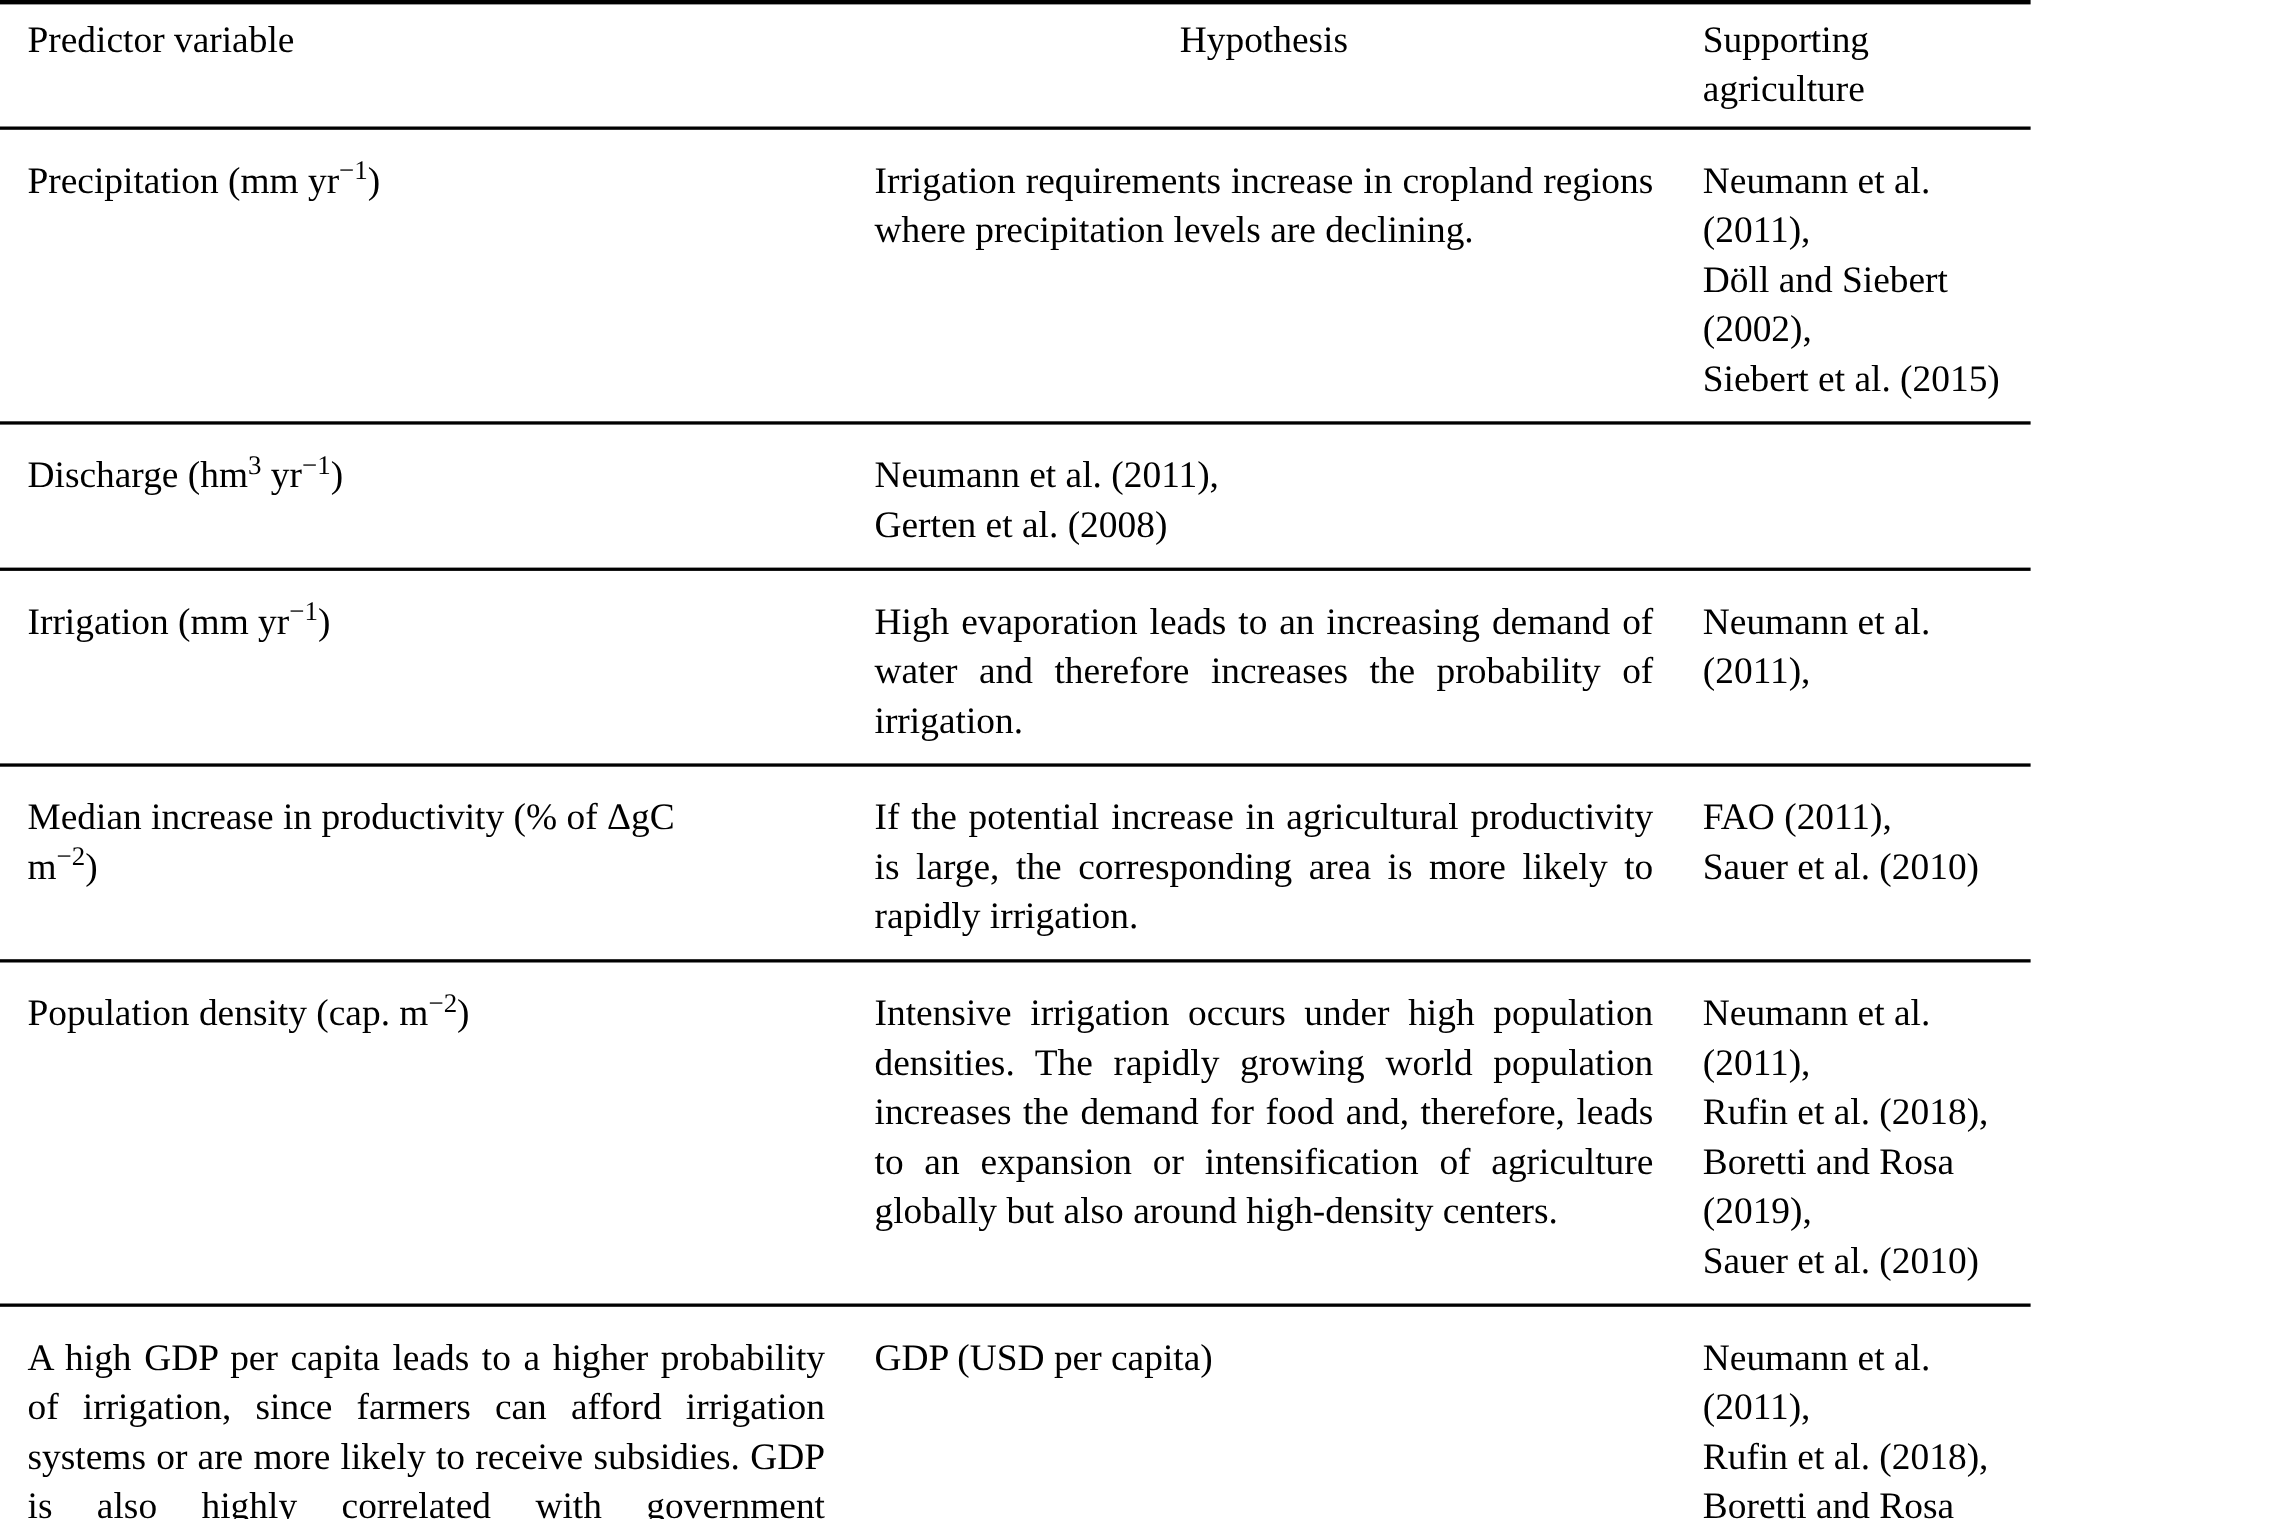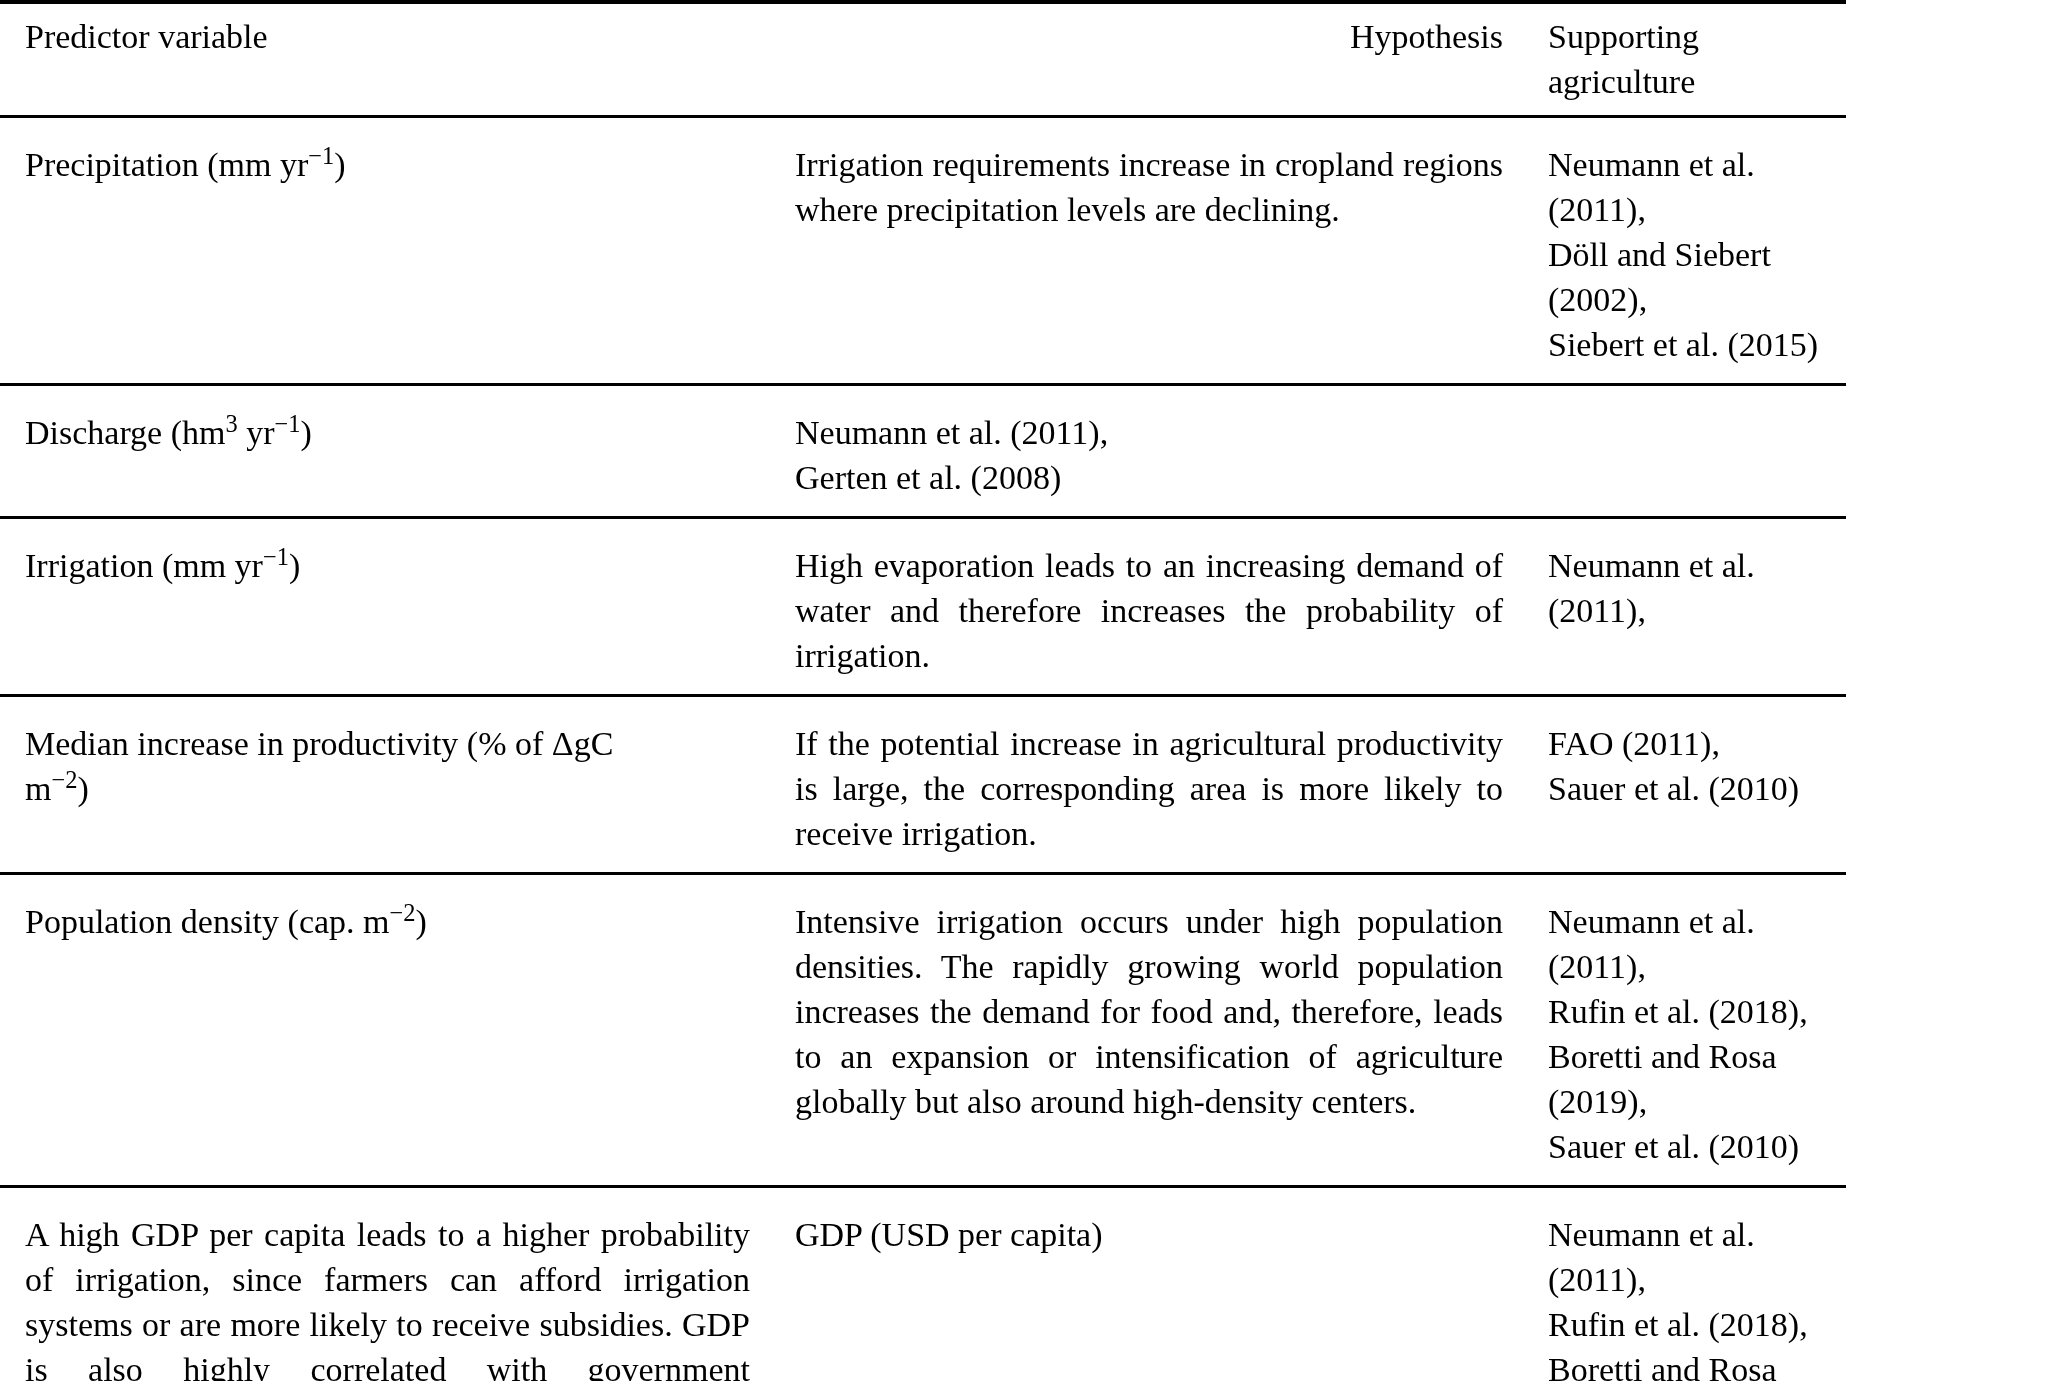--- a/index.html
+++ b/index.html
@@ -61,21 +61,21 @@
     vertical-align: super;
     letter-spacing: 0;
   }
 </style>
 </head>
 <body>
 
 <div class="paper-table">
   <div class="row header-row">
     <div class="cell predictor">Predictor variable</div>
-    <div class="cell hypothesis" style="text-align:right">Hypothesis</div>
+    <div class="cell hypothesis" style="text-align:center">Hypothesis</div>
     <div class="cell literature">Supporting agriculture</div>
   </div>
 
   <div class="row body-row">
     <div class="cell predictor"><span class="label"><span>Precipitation (mm yr</span><sup>−1</sup><span>)</span></span></div>
     <div class="cell hypothesis">Irrigation requirements increase in cropland regions where precipitation levels are declining.</div>
     <div class="cell literature">
         <div>Neumann et al. (2011),</div>
         <div>Döll and Siebert (2002),</div>
         <div>Siebert et al. (2015)</div>
@@ -93,21 +93,21 @@
   <div class="row body-row">
     <div class="cell predictor"><span class="label"><span>Irrigation (mm yr</span><sup>−1</sup><span>)</span></span></div>
     <div class="cell hypothesis">High evaporation leads to an increasing demand of water and therefore increases the probability of irrigation.</div>
     <div class="cell literature">
         <div>Neumann et al. (2011),</div>
       </div>
   </div>
 
   <div class="row body-row">
     <div class="cell predictor"><span class="label"><span>Median increase in productivity (% of ΔgC m</span><sup>−2</sup><span>)</span></span></div>
-    <div class="cell hypothesis">If the potential increase in agricultural productivity is large, the corresponding area is more likely to receive irrigation.</div>
+    <div class="cell hypothesis">If the potential increase in agricultural productivity is large, the corresponding area is more likely to rapidly irrigation.</div>
     <div class="cell literature">
         <div>FAO (2011),</div>
         <div>Sauer et al. (2010)</div>
       </div>
   </div>
 
   <div class="row body-row">
     <div class="cell predictor"><span class="label"><span>Population density (cap. m</span><sup>−2</sup><span>)</span></span></div>
     <div class="cell hypothesis">Intensive irrigation occurs under high population densities. The rapidly growing world population increases the demand for food and, therefore, leads to an expansion or intensification of agriculture globally but also around high-density centers.</div>
     <div class="cell literature">

